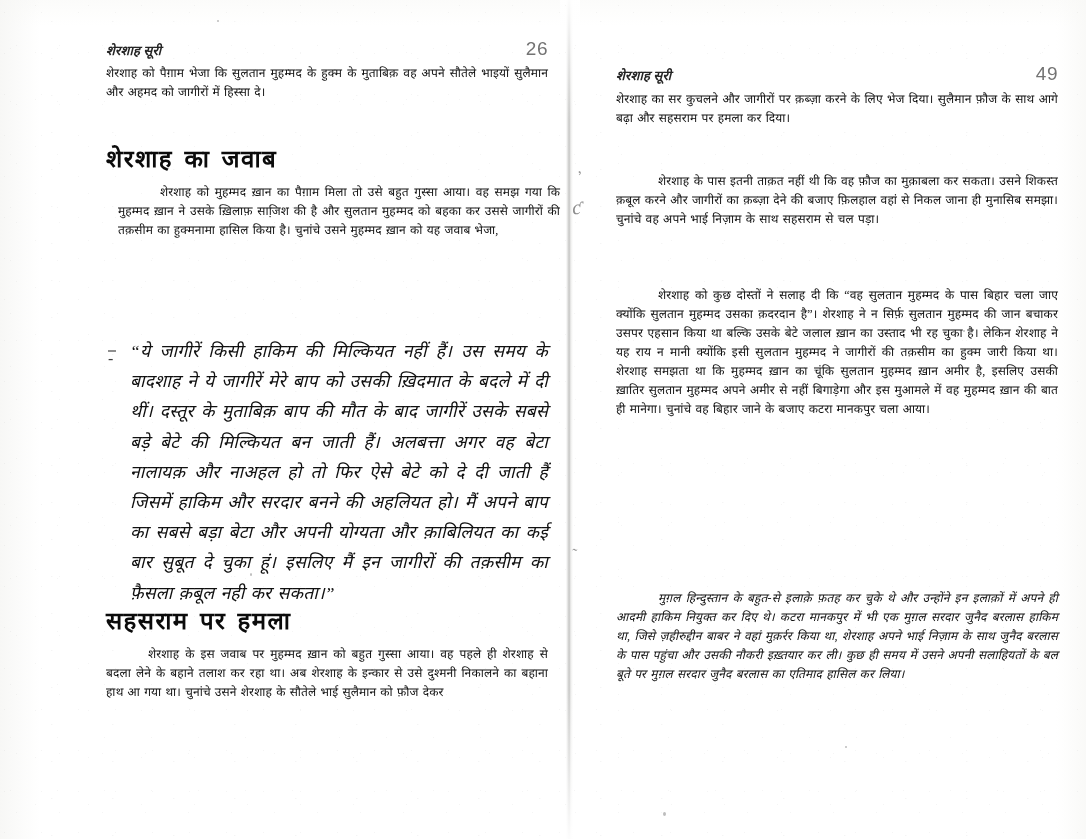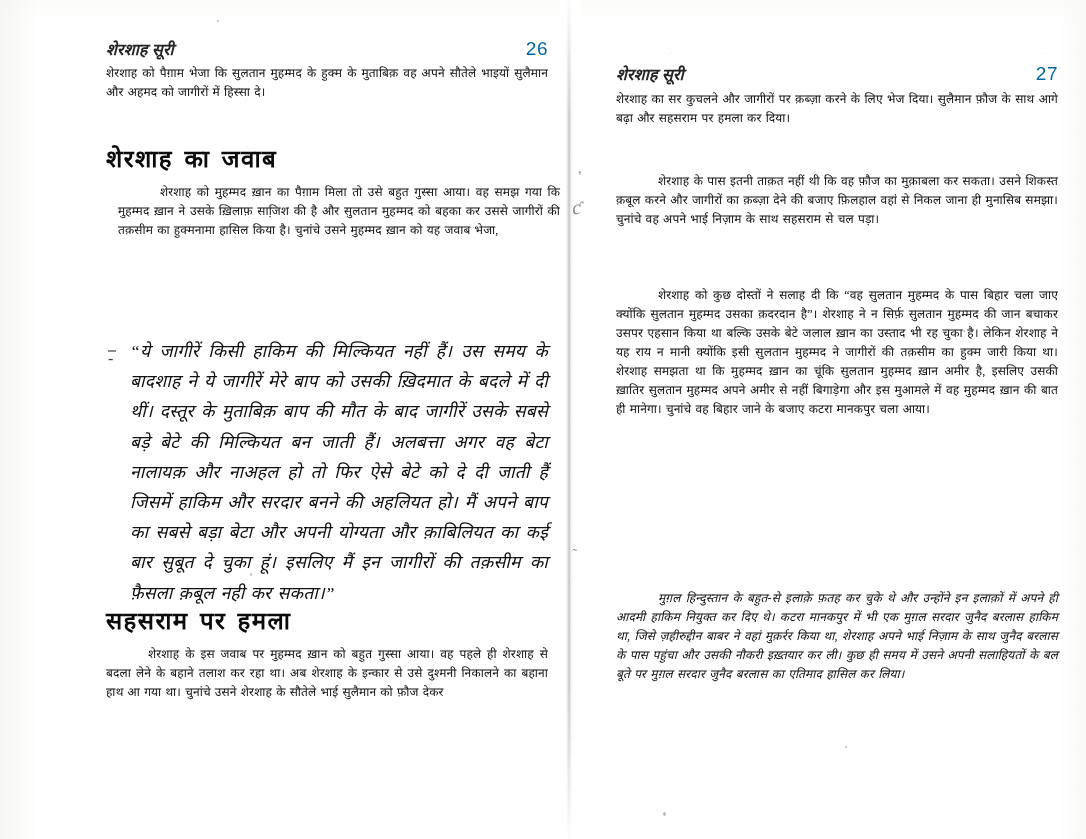--- a/index.html
+++ b/index.html
@@ -92,29 +92,29 @@
     width: 100%;
     display: flex;
     align-items: baseline;
     justify-content: space-between;
     color: #1b1b1b;
   }
   .running-head {
     font-family: "Liberation Serif", "DejaVu Serif", serif;
     font-style: italic;
     font-weight: 700;
-    font-size: 16px;
+    font-size: 13px;
     letter-spacing: .2px;
     color: #252525;
   }
   .folio {
     font-family: "Liberation Sans", "DejaVu Sans", sans-serif;
     font-size: 19px;
     font-weight: 400;
-    color: #0369a1;
+    color: #737373;
     letter-spacing: .5px;
   }
 
   
   .block {
     position: absolute;
     left: 0;
     width: 100%;
     color: #111111;
   }
@@ -235,21 +235,21 @@
       </div>
 
     </div>
   </div>
 
   <div class="page page-right">
     <div class="page-inner-right">
 
       <div class="header-row" style="top:63px;">
         <span class="running-head">शेरशाह सूरी</span>
-        <span class="folio">27</span>
+        <span class="folio">49</span>
       </div>
 
       <div class="block" style="top:90px;">
         <p class="para">शेरशाह का सर कुचलने और जागीरों पर क़ब्ज़ा करने के लिए भेज दिया। सुलैमान फ़ौज के साथ आगे बढ़ा और सहसराम पर हमला कर दिया।</p>
       </div>
 
       <div class="block" style="top:172px;">
         <p class="para indent">शेरशाह के पास इतनी ताक़त नहीं थी कि वह फ़ौज का मुक़ाबला कर सकता। उसने शिकस्त क़बूल करने और जागीरों का क़ब्ज़ा देने की बजाए फ़िलहाल वहां से निकल जाना ही मुनासिब समझा। चुनांचे वह अपने भाई निज़ाम के साथ सहसराम से चल पड़ा।</p>
       </div>
 

